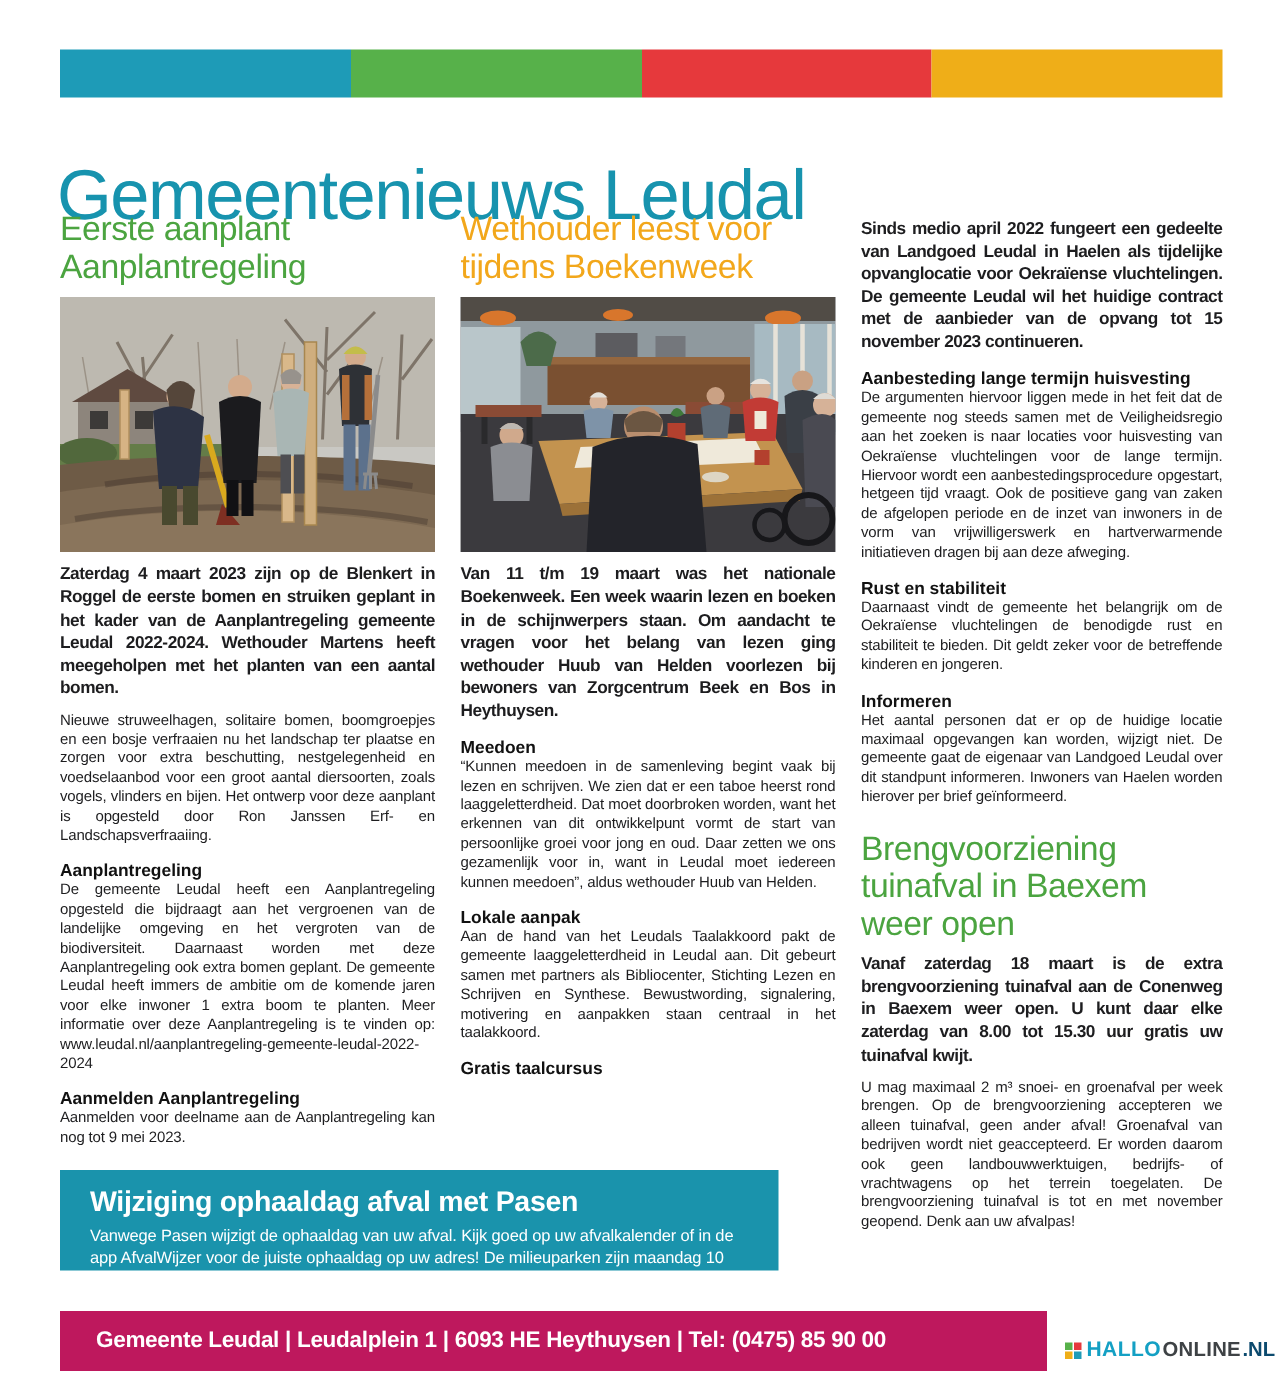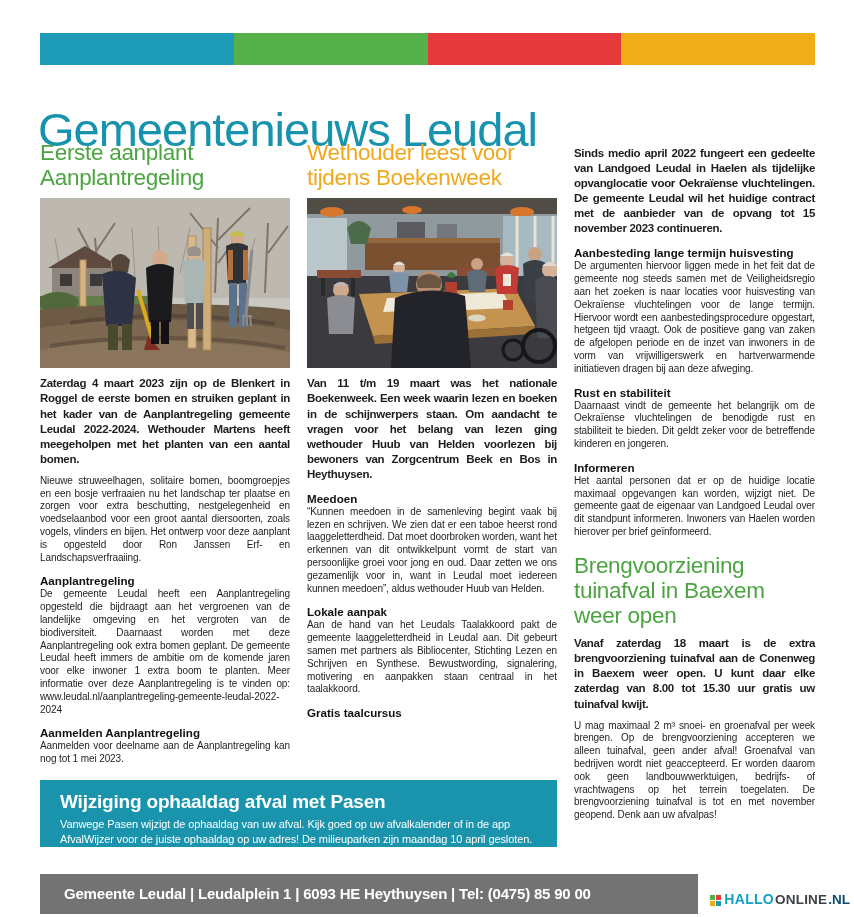--- a/index.html
+++ b/index.html
@@ -39,29 +39,29 @@
   }
   p.body {
     font-size:10px; line-height:1.28; letter-spacing:-0.1px;
     text-align:justify; margin:8px 0 0 0;
   }
   h3.sub { font-size:11.6px; font-weight:bold; margin:10px 0 0 0; color:#111; }
   p.body.after-sub { margin-top:1px; }
   h2.article.second { margin-top:14px; }
   
   .banner {
-    position:absolute; left:40px; top:780px; width:517px; height:67px;
+    position:absolute; left:40px; top:780px; width:479px; height:67px;
     background:#1A93AC; color:#ffffff; padding:9px 20px 0 20px; z-index:4;
   }
   .banner h2 { font-size:19px; font-weight:bold; letter-spacing:-0.2px; margin:2px 0 4px 0; }
   .banner p { font-size:11px; line-height:1.32; letter-spacing:-0.1px; }
   
   .footer {
     position:absolute; left:40px; top:874px; width:658px; height:40px;
-    background:#737373; color:#ffffff; z-index:3;
+    background:#be185d; color:#ffffff; z-index:3;
   }
   .footer span {
     display:block; font-size:15px; font-weight:bold; line-height:39px;
     padding-left:24px; letter-spacing:-0.2px; white-space:nowrap;
   }
   
   .hallo-logo {
     position:absolute; right:4px; top:891px; z-index:6;
     display:flex; align-items:baseline; gap:1px;
   }
@@ -144,21 +144,21 @@
       <rect x="189" y="85" width="8" height="44" fill="#5c718c"></rect>
       <rect x="199" y="85" width="8" height="44" fill="#5c718c"></rect>
       <line x1="212" y1="52" x2="206" y2="118" stroke="#8b8b8b" stroke-width="3"></line>
       <path d="M202 118 L212 118 M204 118 L203 128 M207 118 L207 128 M210 118 L211 128" stroke="#8b8b8b" stroke-width="2" fill="none"></path>
     </svg>
     <p class="intro">Zaterdag 4 maart 2023 zijn op de Blenkert in Roggel de eerste bomen en struiken geplant in het kader van de Aanplantregeling gemeente Leudal 2022-2024. Wethouder Martens heeft meegeholpen met het planten van een aantal bomen.</p>
     <p class="body">Nieuwe struweelhagen, solitaire bomen, boomgroepjes en een bosje verfraaien nu het landschap ter plaatse en zorgen voor extra beschutting, nestgelegenheid en voedselaanbod voor een groot aantal diersoorten, zoals vogels, vlinders en bijen. Het ontwerp voor deze aanplant is opgesteld door Ron Janssen Erf- en Landschapsverfraaiing.</p>
     <h3 class="sub">Aanplantregeling</h3>
     <p class="body after-sub">De gemeente Leudal heeft een Aanplantregeling opgesteld die bijdraagt aan het vergroenen van de landelijke omgeving en het vergroten van de biodiversiteit. Daarnaast worden met deze Aanplantregeling ook extra bomen geplant. De gemeente Leudal heeft immers de ambitie om de komende jaren voor elke inwoner 1 extra boom te planten. Meer informatie over deze Aanplantregeling is te vinden op: www.leudal.nl/aanplantregeling-gemeente-leudal-2022-2024</p>
     <h3 class="sub">Aanmelden Aanplantregeling</h3>
-    <p class="body after-sub">Aanmelden voor deelname aan de Aanplantregeling kan nog tot 1 mei 2023.</p>
+    <p class="body after-sub">Aanmelden voor deelname aan de Aanplantregeling kan nog tot 9 mei 2023.</p>
   </div>
 
   <div class="col">
     <h2 class="article c-yellow">Wethouder leest voor tijdens Boekenweek</h2>
     <svg class="photo" viewBox="0 0 250 170" preserveAspectRatio="none">
       <rect width="250" height="170" fill="#44434a"></rect>
       <rect width="250" height="90" fill="#8f999e"></rect>
       <rect width="250" height="16" fill="#514c46"></rect>
       <ellipse cx="25" cy="14" rx="12" ry="5" fill="#d8762c"></ellipse>
       <ellipse cx="105" cy="12" rx="10" ry="4" fill="#d8762c"></ellipse>

